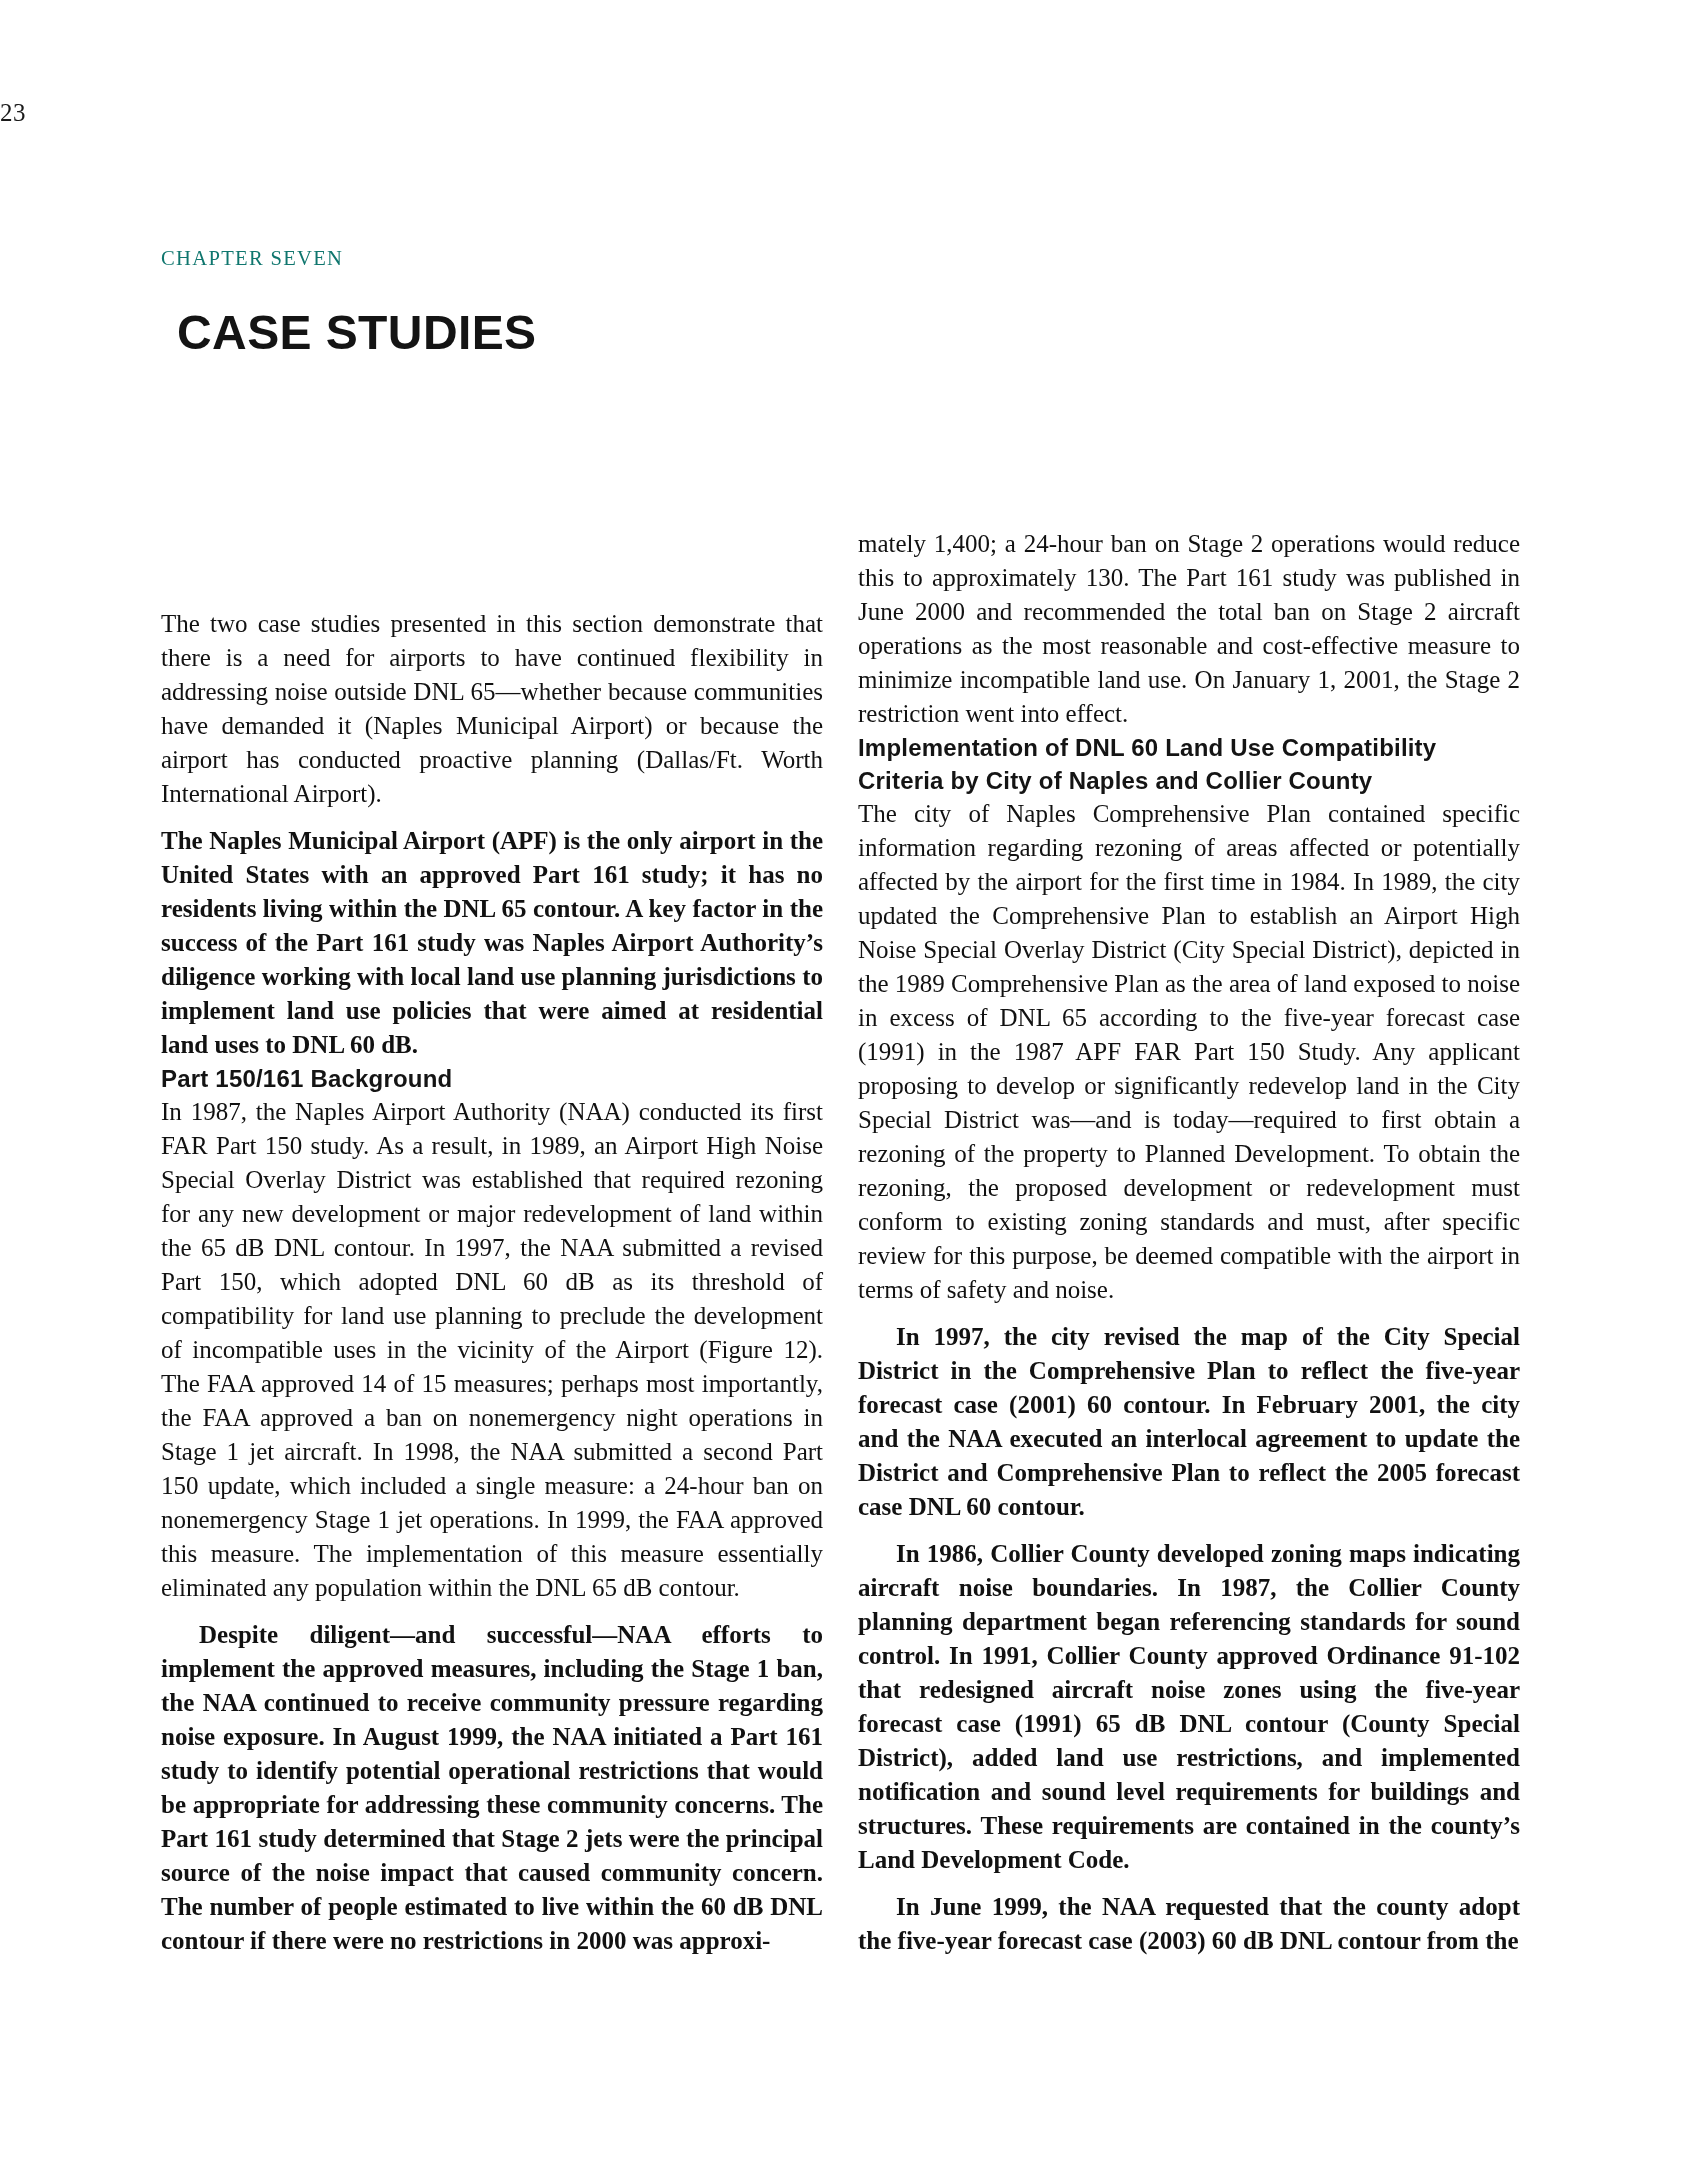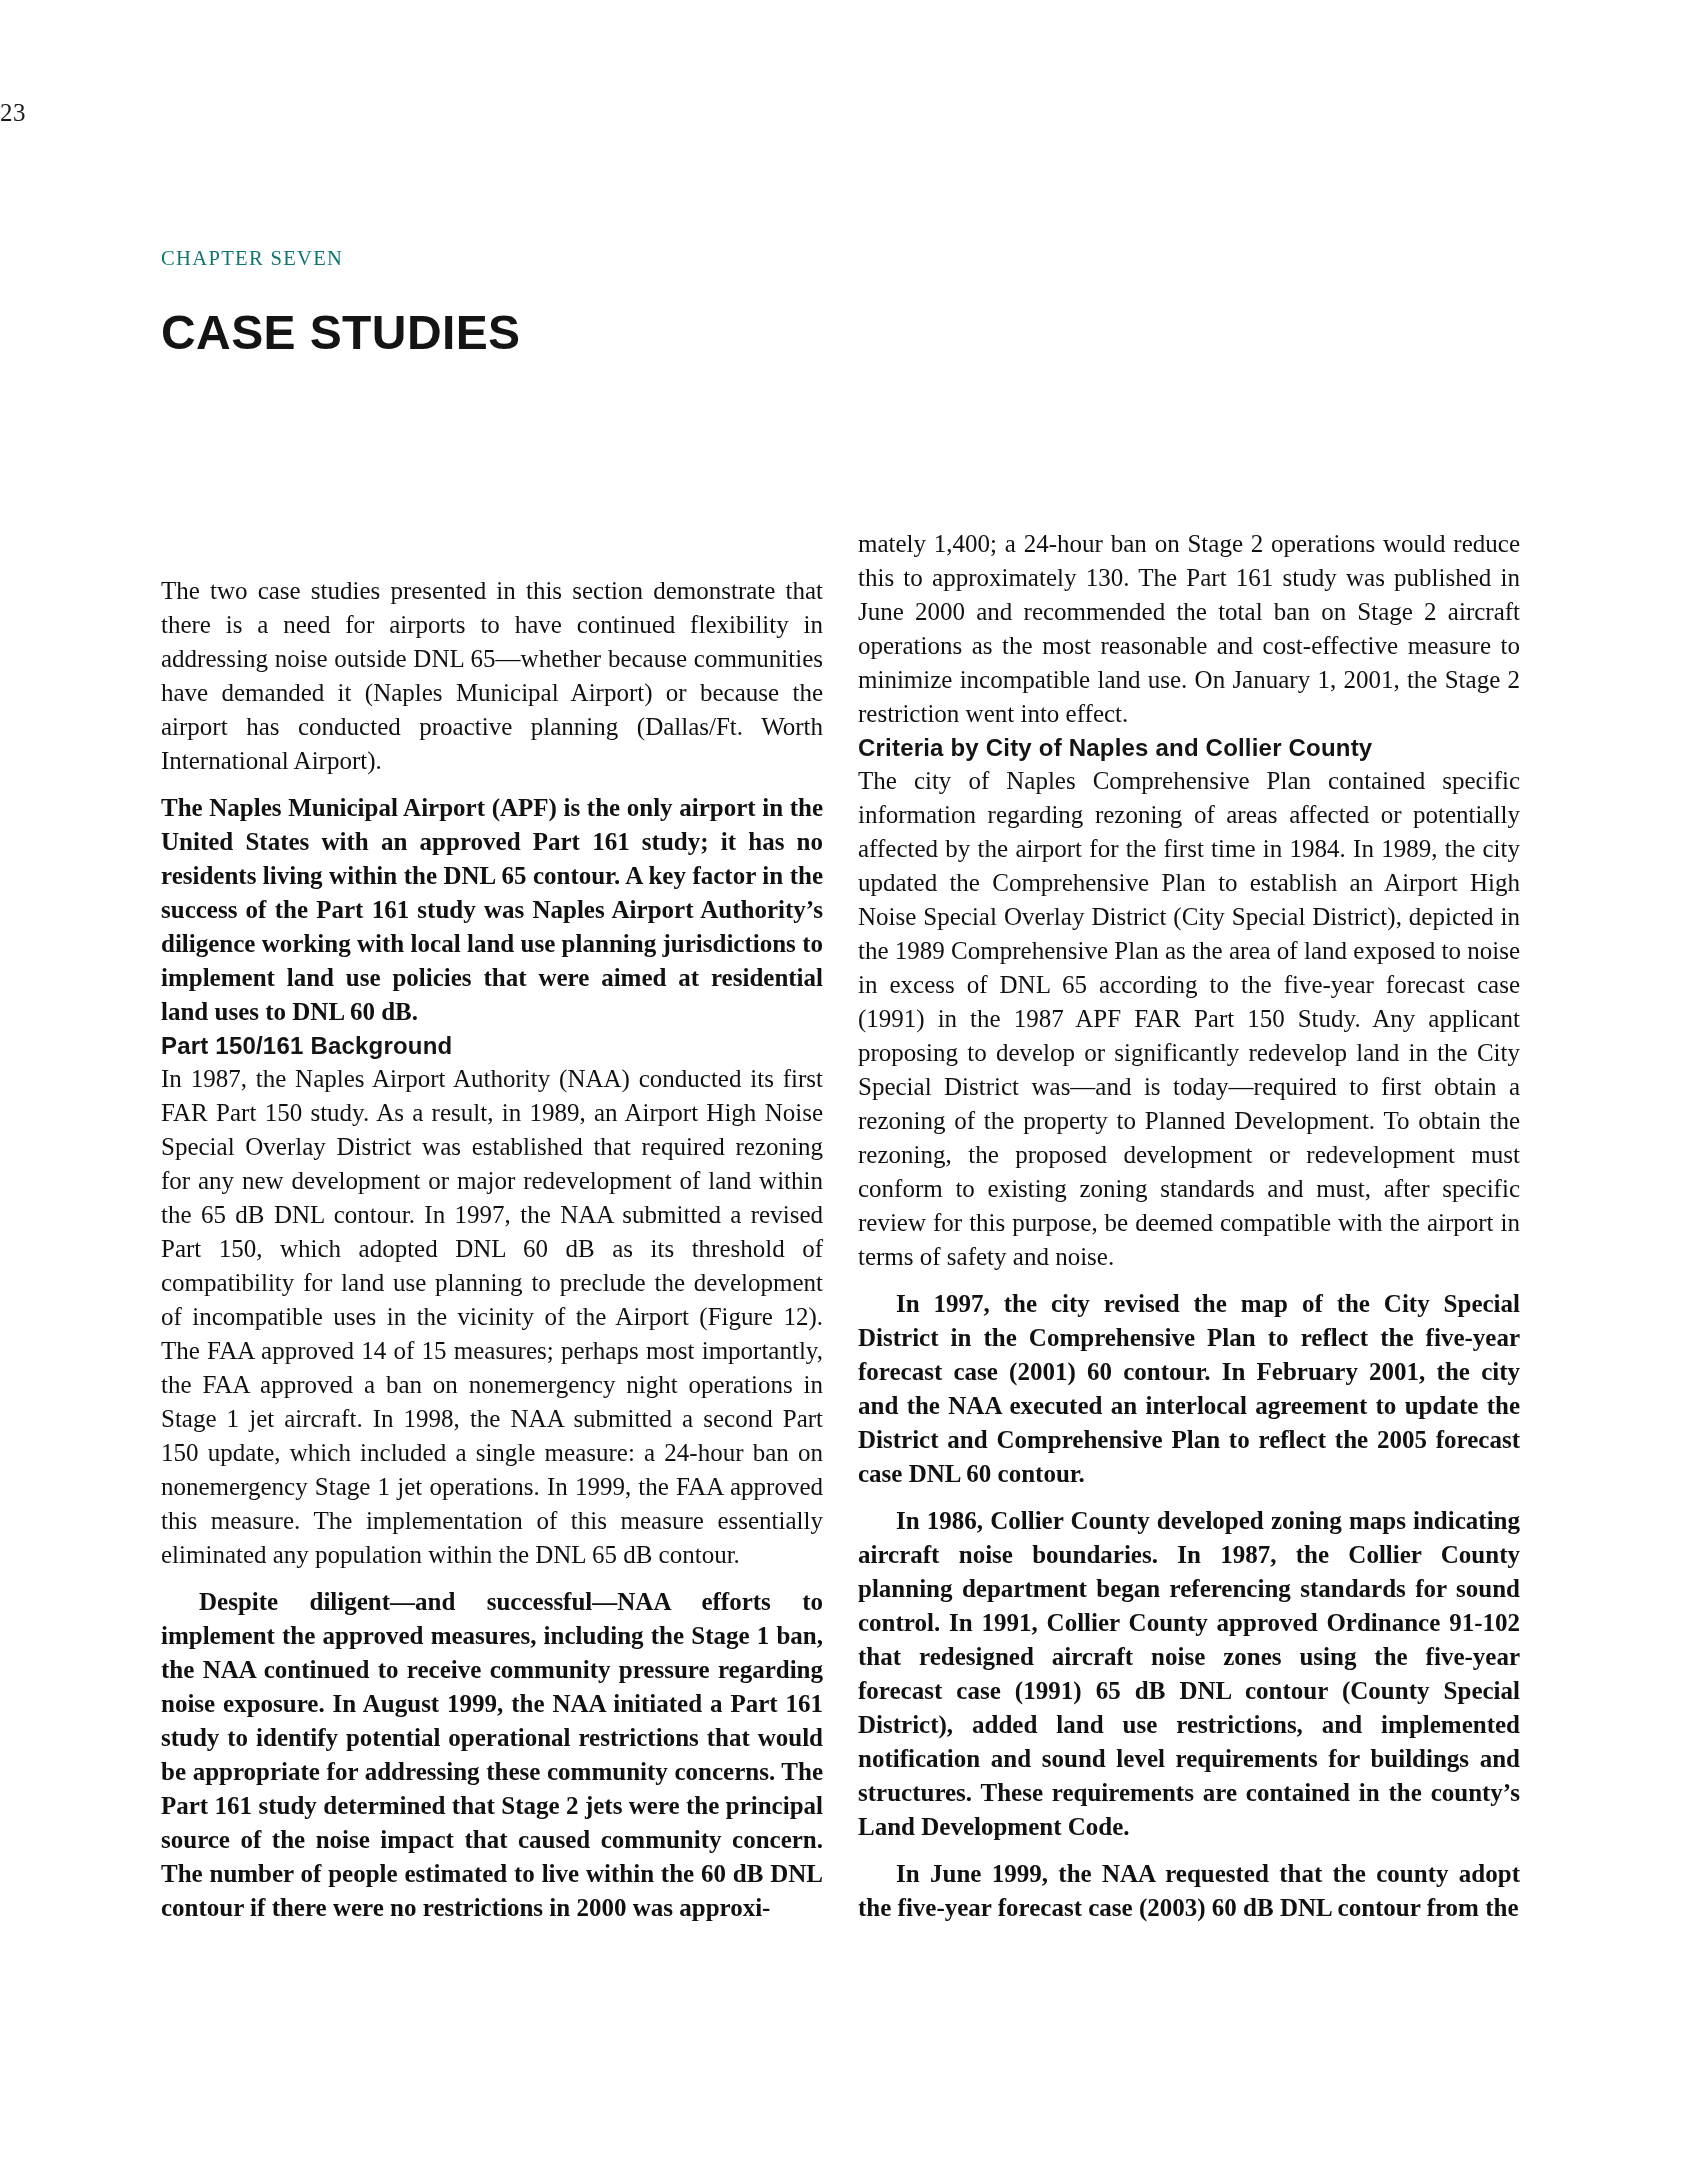--- a/index.html
+++ b/index.html
@@ -45,21 +45,21 @@
     color: #0f766e;
     text-transform: uppercase;
     margin: 0 0 38px 0;
   }
   .chapter-title {
     font-family: "Liberation Sans", "DejaVu Sans", sans-serif;
     font-weight: bold;
     font-size: 48px;
     letter-spacing: 0.4px;
     color: #141414;
-    margin: 0;
+    margin: 16px;
     line-height: 1.05;
   }
 
   
   .columns {
     position: absolute;
     left: 161px;
     top: 527px;
     width: 1378px;
     display: flex;
@@ -140,20 +140,21 @@
       <p class="body head-space-after">In 1987, the Naples Airport Authority (NAA) conducted its first FAR Part 150 study. As a result, in 1989, an Airport High Noise Special Overlay District was established that required rezoning for any new development or major redevelopment of land within the 65 dB DNL contour. In 1997, the NAA submitted a revised Part 150, which adopted DNL 60 dB as its threshold of compatibility for land use planning to preclude the development of incompatible uses in the vicinity of the Airport (Figure 12). The FAA approved 14 of 15 measures; perhaps most importantly, the FAA approved a ban on nonemergency night operations in Stage 1 jet aircraft. In 1998, the NAA submitted a second Part 150 update, which included a single measure: a 24-hour ban on nonemergency Stage 1 jet operations. In 1999, the FAA approved this measure. The implementation of this measure essentially eliminated any population within the DNL 65 dB contour.</p>
 
       <p class="body indent gap-para">Despite diligent—and successful—NAA efforts to implement the approved measures, including the Stage 1 ban, the NAA continued to receive community pressure regarding noise exposure. In August 1999, the NAA initiated a Part 161 study to identify potential operational restrictions that would be appropriate for addressing these community concerns. The Part 161 study determined that Stage 2 jets were the principal source of the noise impact that caused community concern. The number of people estimated to live within the 60 dB DNL contour if there were no restrictions in 2000 was approxi-</p>
 
     </div>
 
     <div class="col">
 
       <p class="body">mately 1,400; a 24-hour ban on Stage 2 operations would reduce this to approximately 130. The Part 161 study was published in June 2000 and recommended the total ban on Stage 2 aircraft operations as the most reasonable and cost-effective measure to minimize incompatible land use. On January 1, 2001, the Stage 2 restriction went into effect.</p>
 
+      <h3 class="sub-head head-space-before">Implementation of DNL 60 Land Use Compatibility</h3>
       <h3 class="sub-head">Criteria by City of Naples and Collier County</h3>
 
       <p class="body head-space-after-lg">The city of Naples Comprehensive Plan contained specific information regarding rezoning of areas affected or potentially affected by the airport for the first time in 1984. In 1989, the city updated the Comprehensive Plan to establish an Airport High Noise Special Overlay District (City Special District), depicted in the 1989 Comprehensive Plan as the area of land exposed to noise in excess of DNL 65 according to the five-year forecast case (1991) in the 1987 APF FAR Part 150 Study. Any applicant proposing to develop or significantly redevelop land in the City Special District was—and is today—required to first obtain a rezoning of the property to Planned Development. To obtain the rezoning, the proposed development or redevelopment must conform to existing zoning standards and must, after specific review for this purpose, be deemed compatible with the airport in terms of safety and noise.</p>
 
       <p class="body indent gap-para">In 1997, the city revised the map of the City Special District in the Comprehensive Plan to reflect the five-year forecast case (2001) 60 contour. In February 2001, the city and the NAA executed an interlocal agreement to update the District and Comprehensive Plan to reflect the 2005 forecast case DNL 60 contour.</p>
 
       <p class="body indent gap-para">In 1986, Collier County developed zoning maps indicating aircraft noise boundaries. In 1987, the Collier County planning department began referencing standards for sound control. In 1991, Collier County approved Ordinance 91-102 that redesigned aircraft noise zones using the five-year forecast case (1991) 65 dB DNL contour (County Special District), added land use restrictions, and implemented notification and sound level requirements for buildings and structures. These requirements are contained in the county’s Land Development Code.</p>
 
       <p class="body indent gap-para">In June 1999, the NAA requested that the county adopt the five-year forecast case (2003) 60 dB DNL contour from the</p>
 

